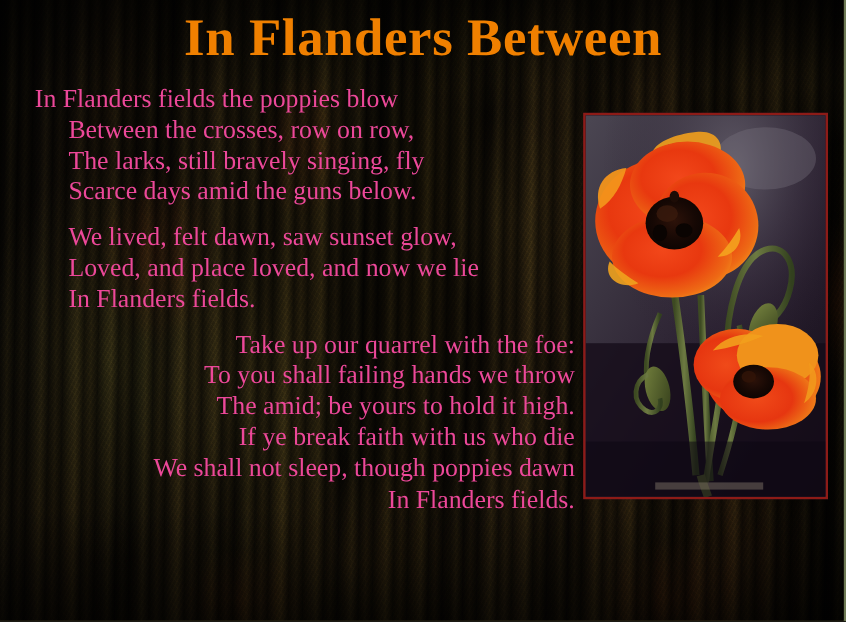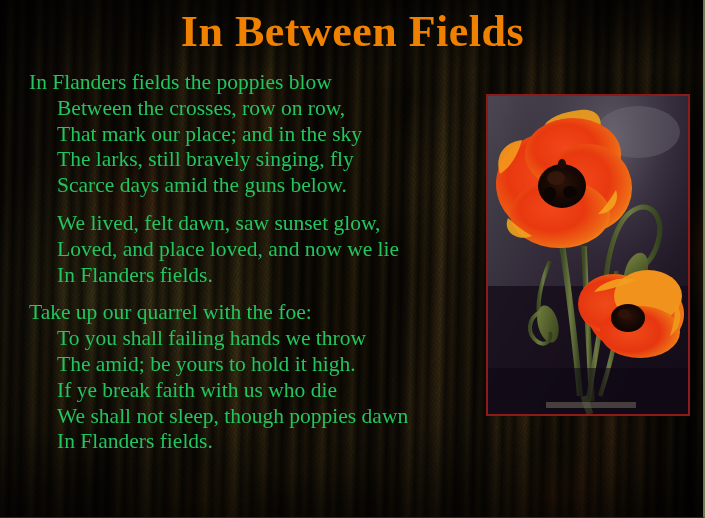--- a/index.html
+++ b/index.html
@@ -96,26 +96,26 @@
     line-height: 52px;
     white-space: nowrap;
   }
 
   
   #poem {
     position: absolute;
     left: 29px;
     top: 70px;
     width: 450px;
-    color: #22c55e;
+    color: #ec4899;
     font-size: 21.5px;
     line-height: 25.8px;
   }
   .stanza { margin: 0 0 12px 0; }
-  .stanza:last-child { margin-bottom: 0; }
+  .stanza:last-child { margin-bottom: 0; text-align: right; }
   .line { white-space: nowrap; }
   .line.indent { padding-left: 28px; }
 
   
   #photo {
     position: absolute;
     left: 486px;
     top: 94px;
     width: 204px;
     height: 322px;
@@ -131,27 +131,26 @@
 
 <div id="slide">
 
   <div class="bg-layer bg-base"></div>
   <div class="bg-layer bg-olive"></div>
   <div class="bg-layer bg-rust"></div>
   <div class="bg-layer bg-streaks"></div>
   <div class="bg-layer bg-noise"></div>
   <div class="bg-layer bg-vignette"></div>
 
-  <div id="title">In Between Fields</div>
+  <div id="title">In Flanders Between</div>
 
   <div id="poem">
     <div class="stanza">
       <div class="line">In Flanders fields the poppies blow</div>
       <div class="line indent">Between the crosses, row on row,</div>
-      <div class="line indent">That mark our place; and in the sky</div>
       <div class="line indent">The larks, still bravely singing, fly</div>
       <div class="line indent">Scarce days amid the guns below.</div>
     </div>
     <div class="stanza">
       <div class="line indent">We lived, felt dawn, saw sunset glow,</div>
       <div class="line indent">Loved, and place loved, and now we lie</div>
       <div class="line indent">In Flanders fields.</div>
     </div>
     <div class="stanza">
       <div class="line">Take up our quarrel with the foe:</div>

